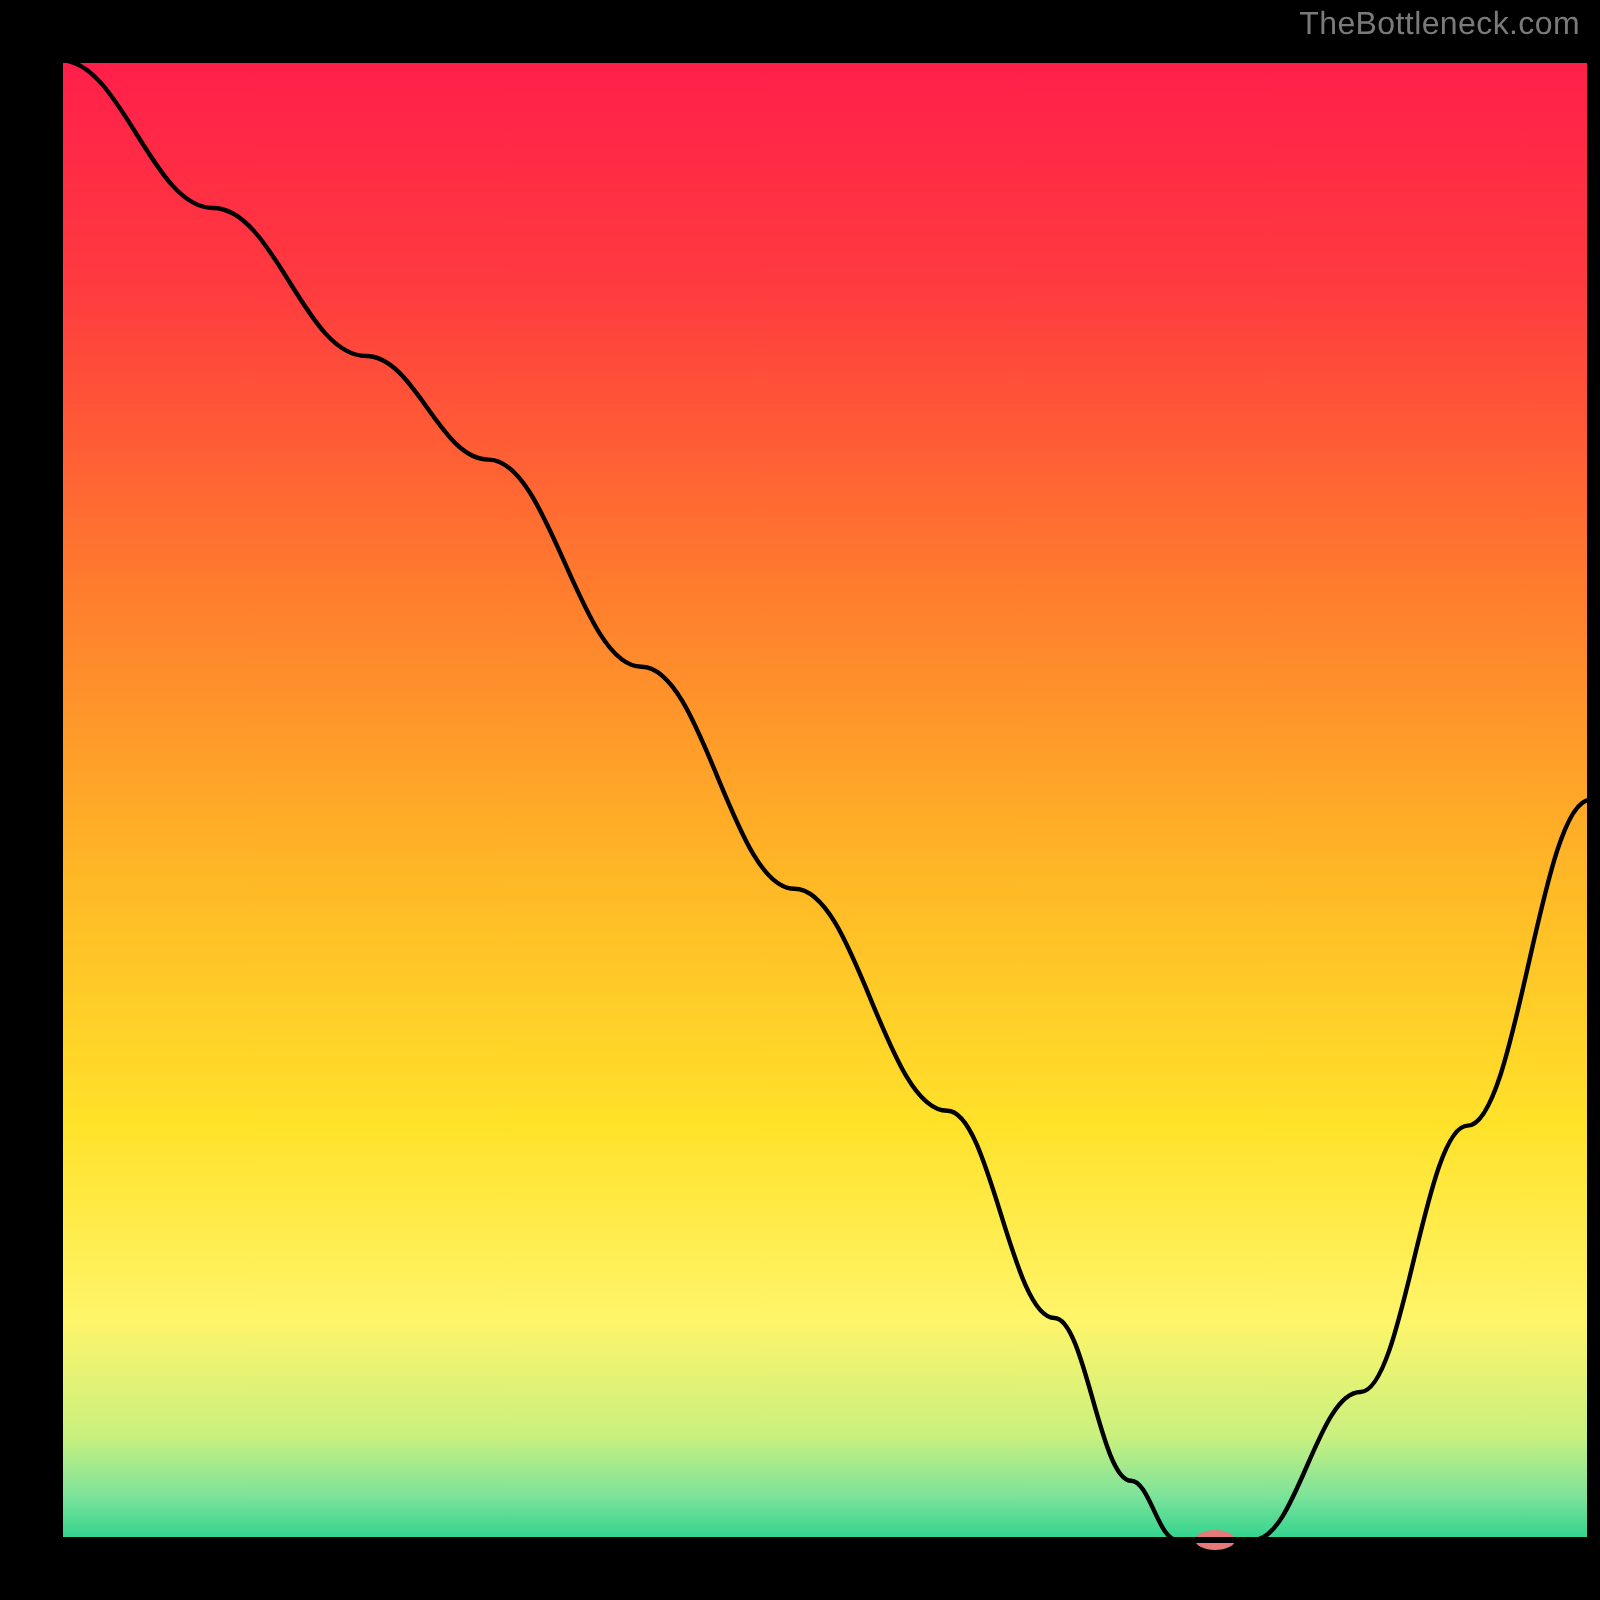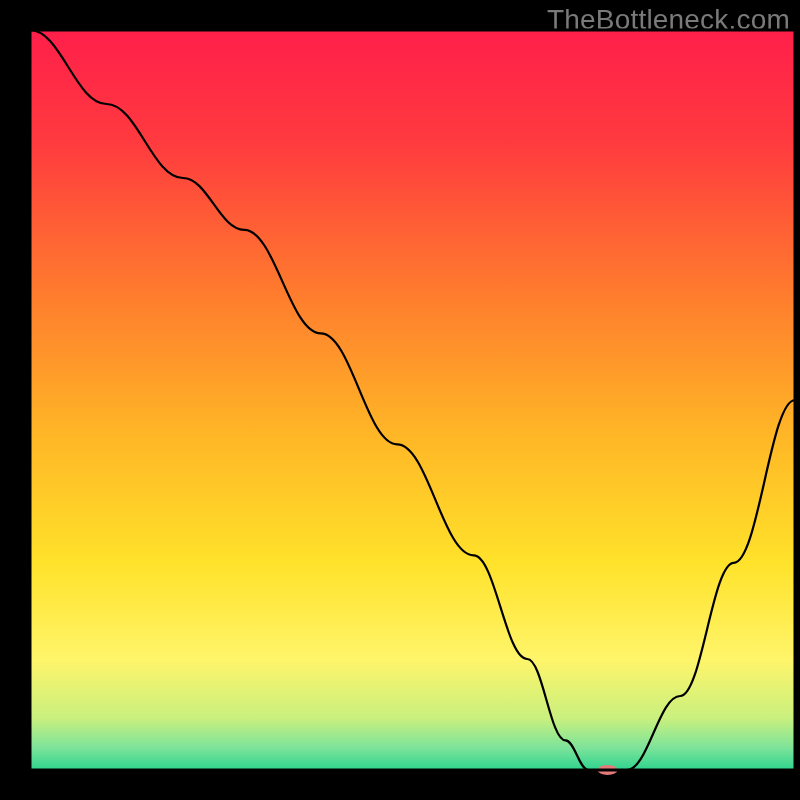--- a/index.html
+++ b/index.html
@@ -13,21 +13,21 @@
   .container {
     position: relative;
     width: 800px;
     height: 800px;
   }
   .watermark {
     position: absolute;
     top: 4px;
     right: 10px;
     font-family: Arial, Helvetica, sans-serif;
-    font-size: 28px;
+    font-size: 16px;
     font-weight: 500;
     color: #7a7a7a;
     letter-spacing: 0.2px;
   }
   svg.chart {
     position: absolute;
     top: 0;
     left: 0;
   }
 </style>

